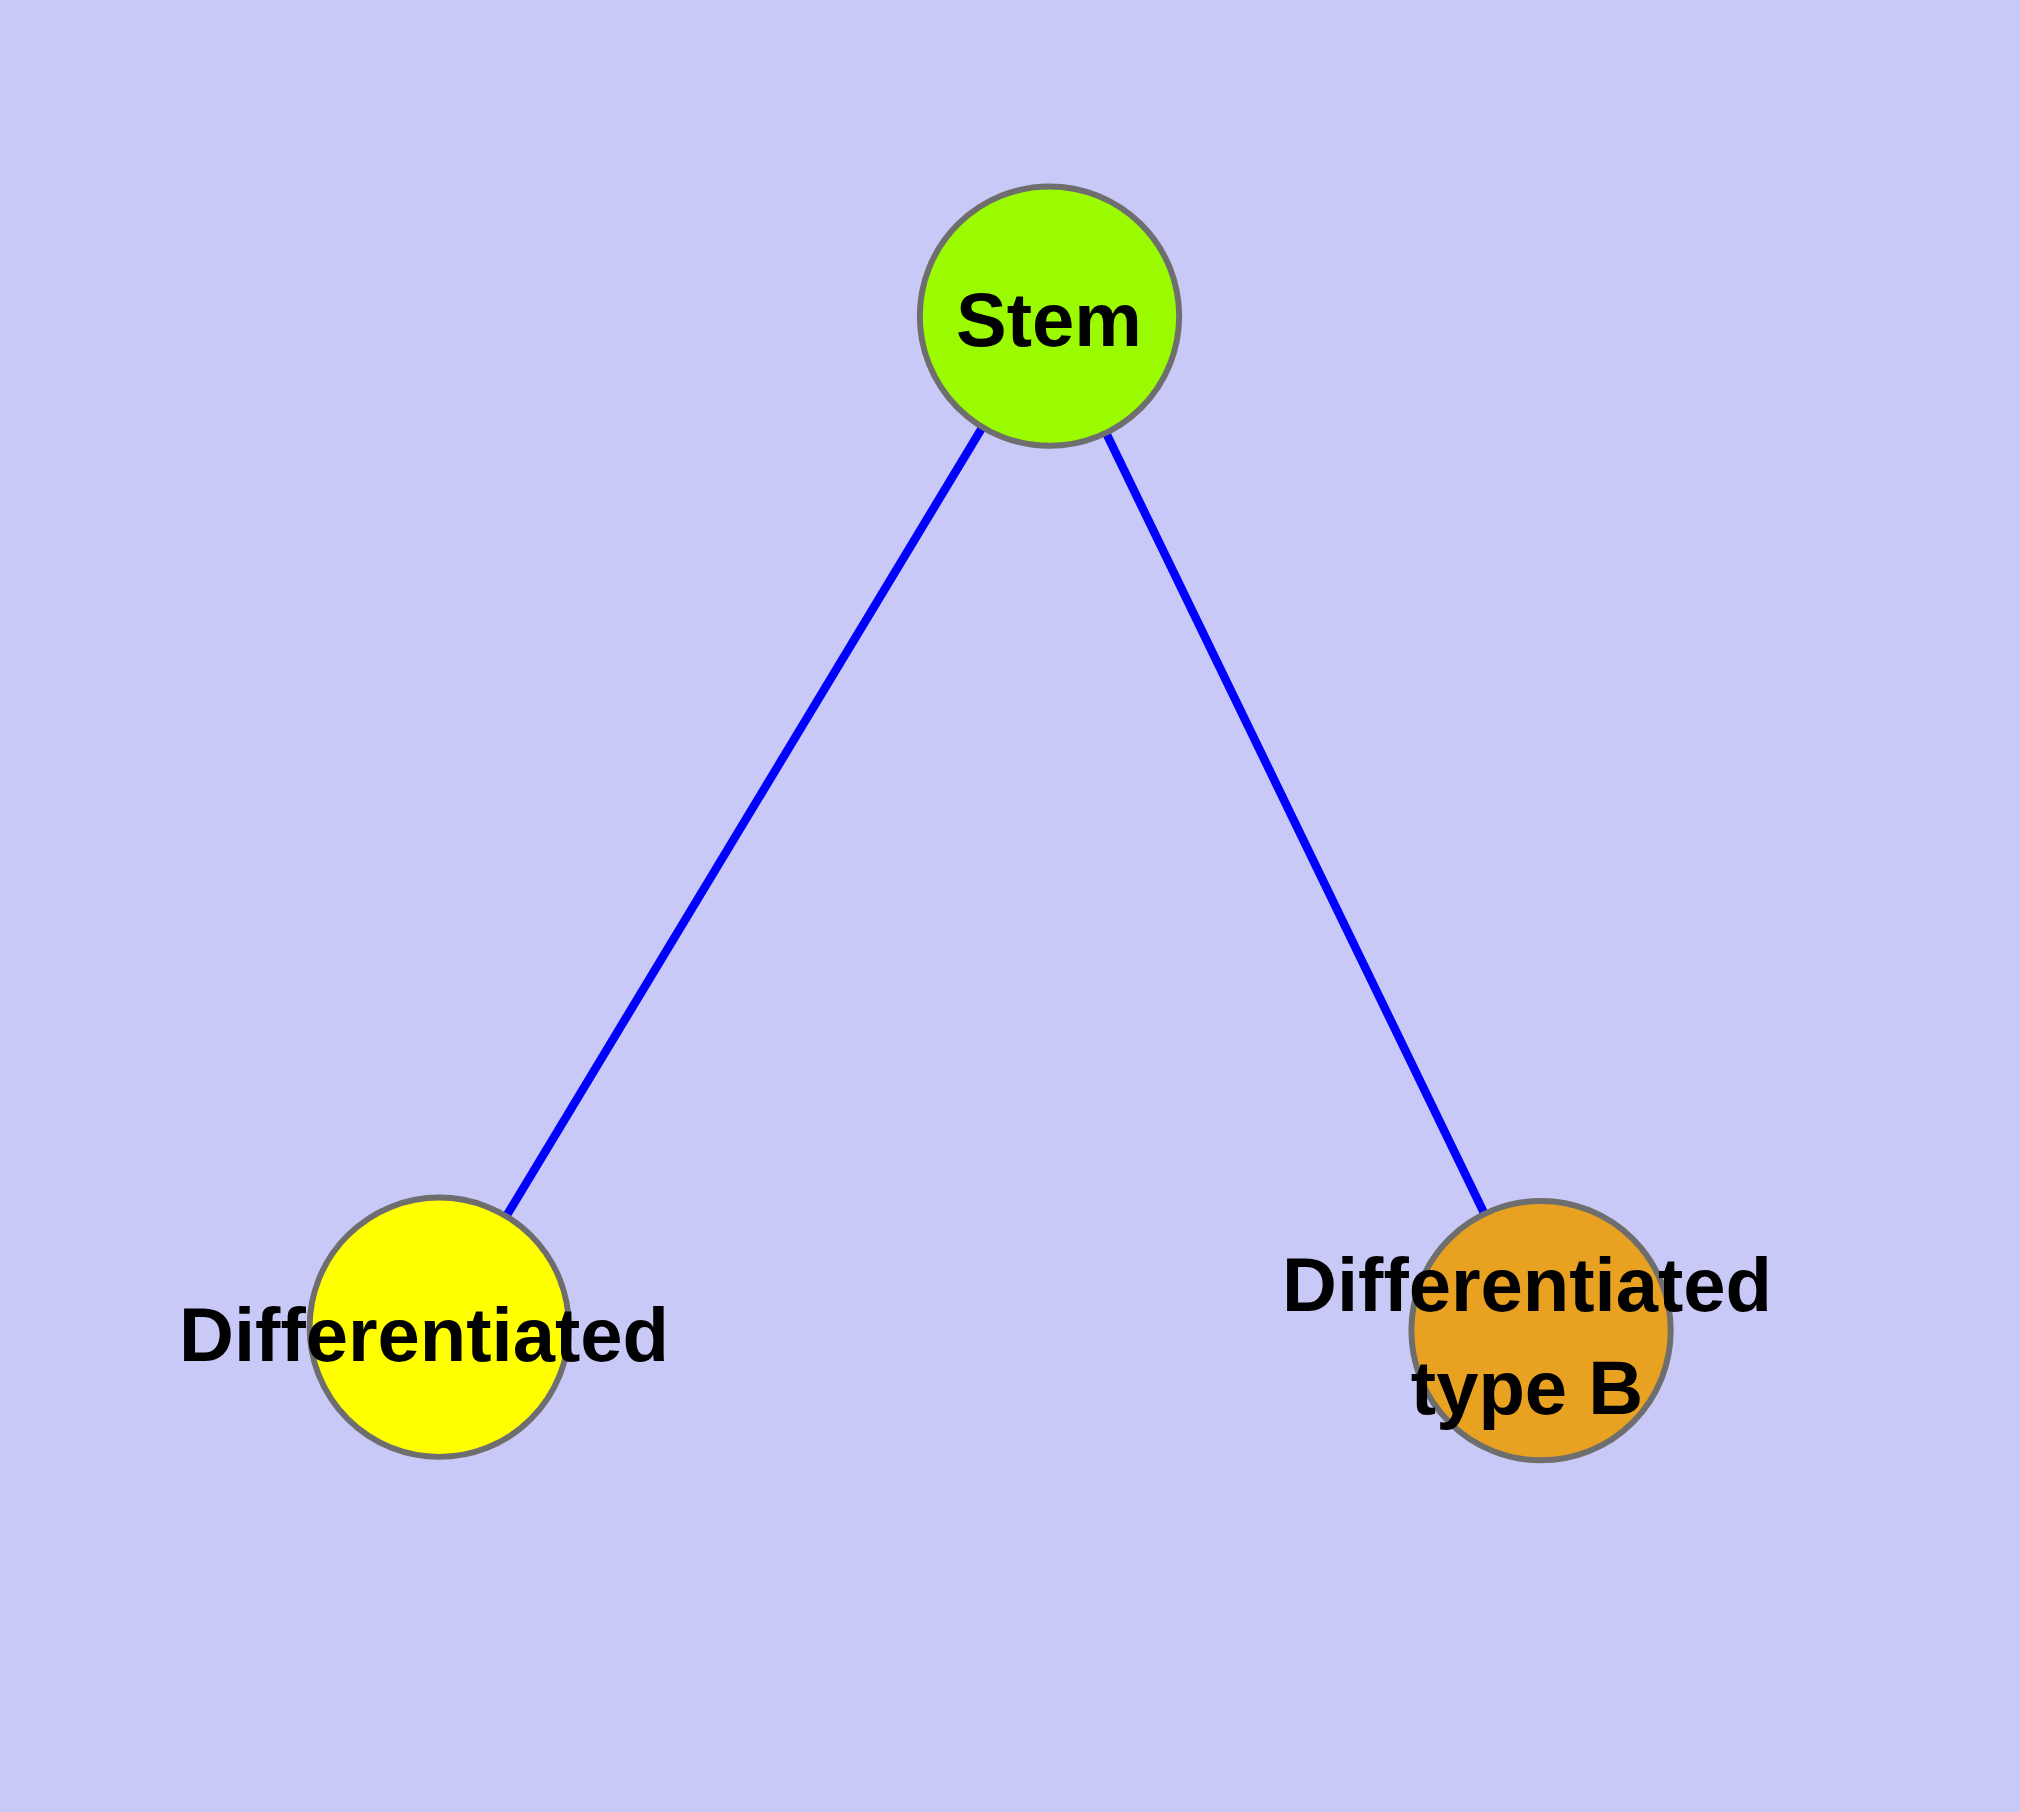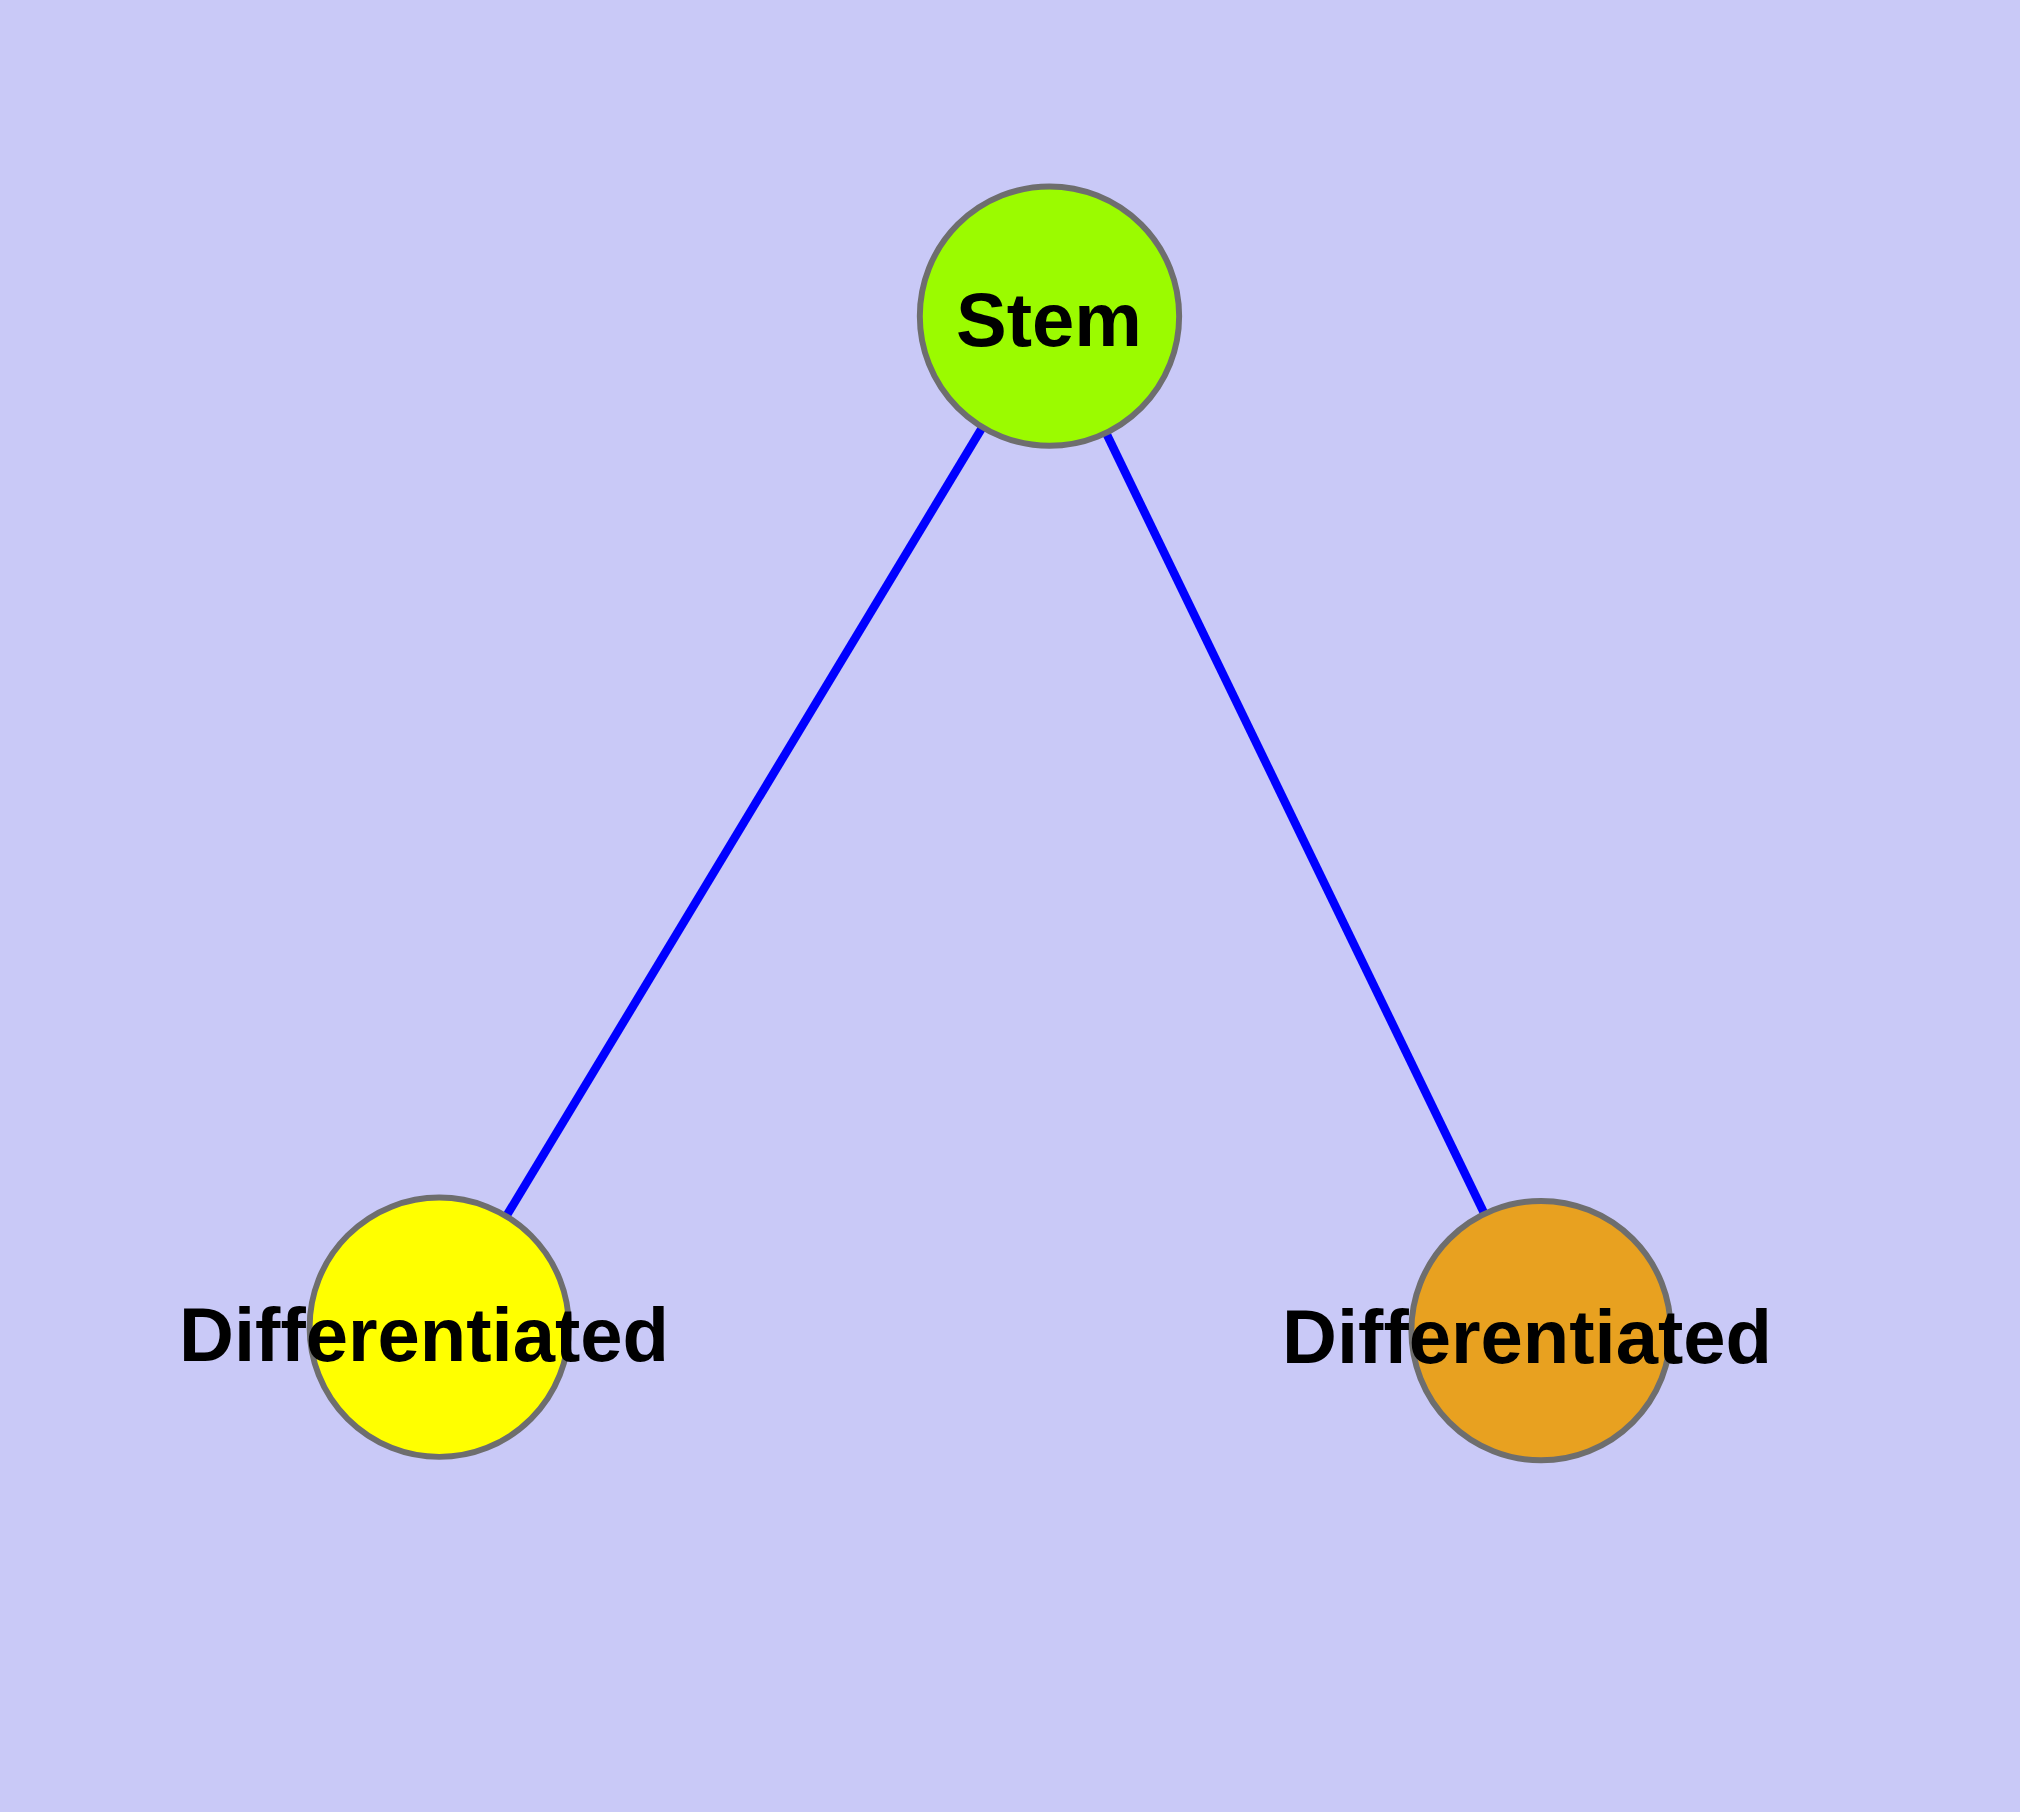--- a/index.html
+++ b/index.html
@@ -74,16 +74,17 @@
   <div class="node-label label-stem">
     <span class="label-line">Stem</span>
   </div>
 
   <div class="node-label label-type-a">
     <span class="label-line">Differentiated</span>
   </div>
 
   <div class="node-label label-type-b">
     <span class="label-line">Differentiated</span>
+    <span class="label-line">type B</span>
   </div>
 
 </div>
 
 
 </body></html>

